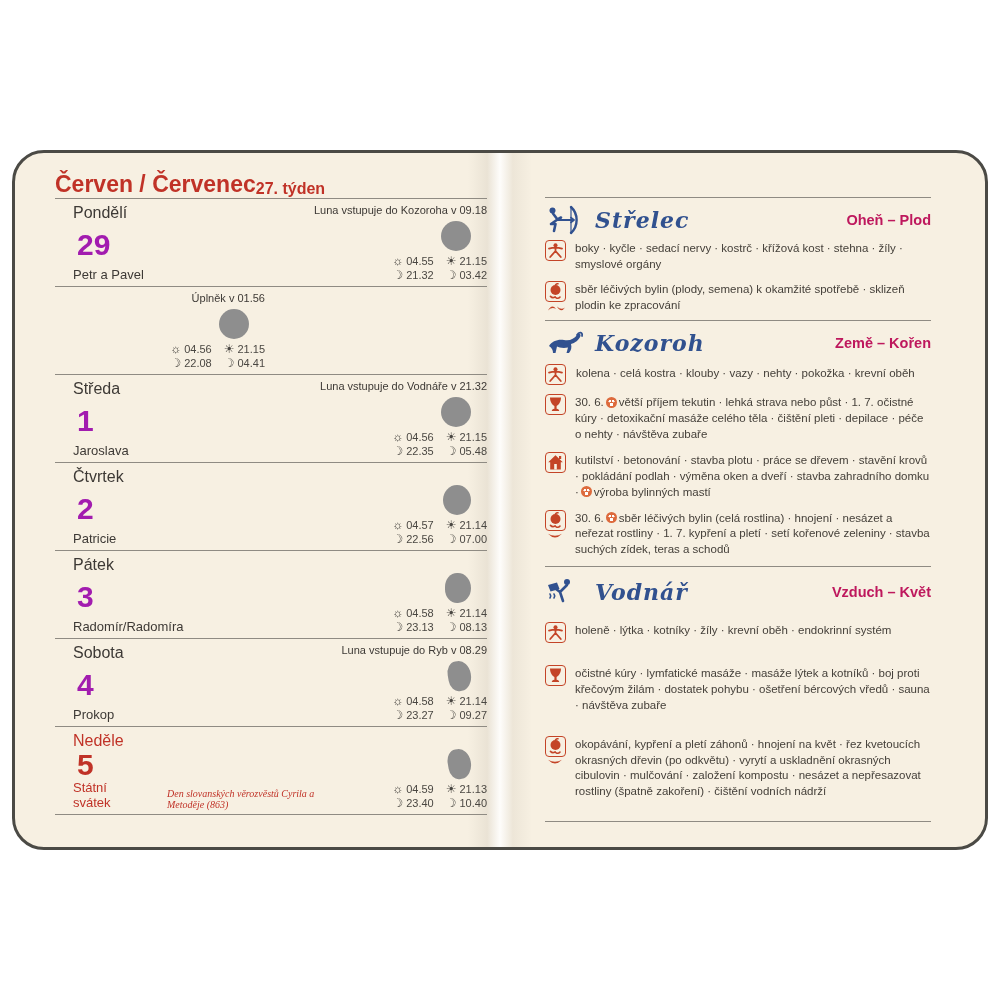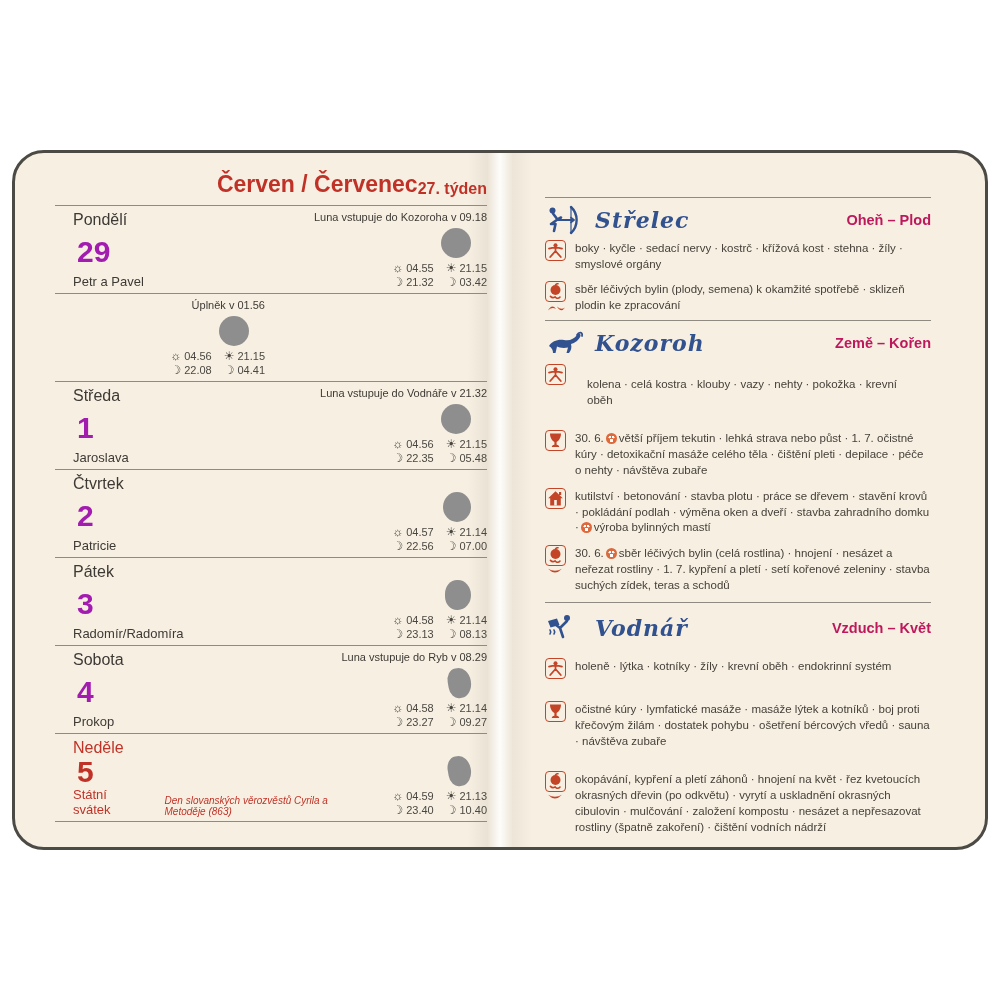--- a/index.html
+++ b/index.html
@@ -6,33 +6,33 @@
   body{width:1000px;height:1000px;background:#ffffff;font-family:"Liberation Sans",sans-serif;position:relative;overflow:hidden;}
   .book{position:absolute;left:12px;top:150px;width:976px;height:700px;box-sizing:border-box;
         border:3px solid #4b4a45;border-radius:32px;background:#f7f0e2;overflow:hidden;}
   .gutter{position:absolute;left:50%;top:0;bottom:0;width:64px;transform:translateX(-50%);
         background:linear-gradient(90deg,rgba(120,110,95,0) 0%,rgba(120,110,95,0.10) 30%,rgba(255,255,255,0.85) 50%,rgba(120,110,95,0.08) 70%,rgba(120,110,95,0) 100%);}
   .page{position:absolute;top:17px;}
   .page-left{left:40px;width:432px;}
   .page-right{left:530px;width:386px;padding-top:27px;box-sizing:border-box;}
 
   
-  .lp-header{display:flex;justify-content:flex-end;align-items:flex-end;
-             border-bottom:1px solid #8f8b83;padding-bottom:7px;height:28px;}
+  .lp-header{display:flex;justify-content:flex-start;align-items:flex-end;
+             border-bottom:1px solid #8f8b83;height:28px;}
   .lp-title{color:#c03227;font-weight:bold;font-size:23px;letter-spacing:0;}
   .lp-week{color:#c03227;font-weight:bold;font-size:16px;}
   .day{height:88px;box-sizing:border-box;border-bottom:1px solid #8f8b83;
        display:flex;justify-content:space-between;padding:5px 0 4px 0;}
   .day-left{display:flex;flex-direction:column;justify-content:space-between;padding-left:18px;}
   .dname{font-size:16px;color:#3d3935;}
   .ddate{font-size:30px;font-weight:bold;color:#a21caf;line-height:26px;padding-left:4px;}
   .dnameday{font-size:13px;color:#3d3935;}
   .sunday .dname,.sunday .ddate,.sunday .dnameday{color:#c03227;}
   .holiday-line{display:flex;align-items:flex-end;gap:38px;}
-  .holiday-note{font-size:10px;color:#c03227;font-style:italic;font-family:Liberation Sans, sans-serif;}
+  .holiday-note{font-size:10px;color:#c03227;font-style:italic;font-family:Liberation Serif, serif;}
   .day-right{display:flex;flex-direction:column;align-items:flex-end;width:210px;}
   .dnote{font-size:11px;color:#3d3935;height:14px;white-space:nowrap;}
   .moonwrap{flex:1;display:flex;align-items:center;justify-content:flex-end;padding-right:16px;}
   .moon{width:30px;height:30px;background:#8e8e8e;border-radius:50%;}
   .moon[data-phase="waning-1"]{width:28px;}
   .moon[data-phase="waning-2"]{width:26px;border-radius:48% 52% 52% 48%;}
   .moon[data-phase="waning-3"]{width:23px;border-radius:46% 54% 56% 44%;transform:rotate(-10deg);}
   .times{font-size:11px;color:#4a4742;text-align:right;line-height:14px;}
   .tgroup{display:inline-flex;align-items:center;}
   .tgroup + .tgroup{margin-left:12px;}
@@ -384,21 +384,21 @@
         <span class="zelement">Země – Kořen</span>
       </div>
       <div class="srow">
         <span class="icol">
             <span class="rsq">
               <svg width="17" height="17">
                 <use href="#i-body"></use>
               </svg>
             </span>
           </span>
-        <p class="rtext" style="margin:12px">kolena · celá kostra · klouby · vazy · nehty · pokožka · krevní oběh</p>
+        <p class="rtext" style="margin:1px">kolena · celá kostra · klouby · vazy · nehty · pokožka · krevní oběh</p>
       </div>
       <div class="srow">
         <span class="icol">
             <span class="rsq">
               <svg width="17" height="17">
                 <use href="#i-cup"></use>
               </svg>
             </span>
           </span>
         <p class="rtext" style="margin:0"><span>30. 6.</span><span class="fm"></span><span>větší příjem tekutin · lehká strava nebo půst · 1. 7. očistné kúry · detoxikační masáže celého těla · čištění pleti · depilace · péče o nehty · návštěva zubaře</span></p>

